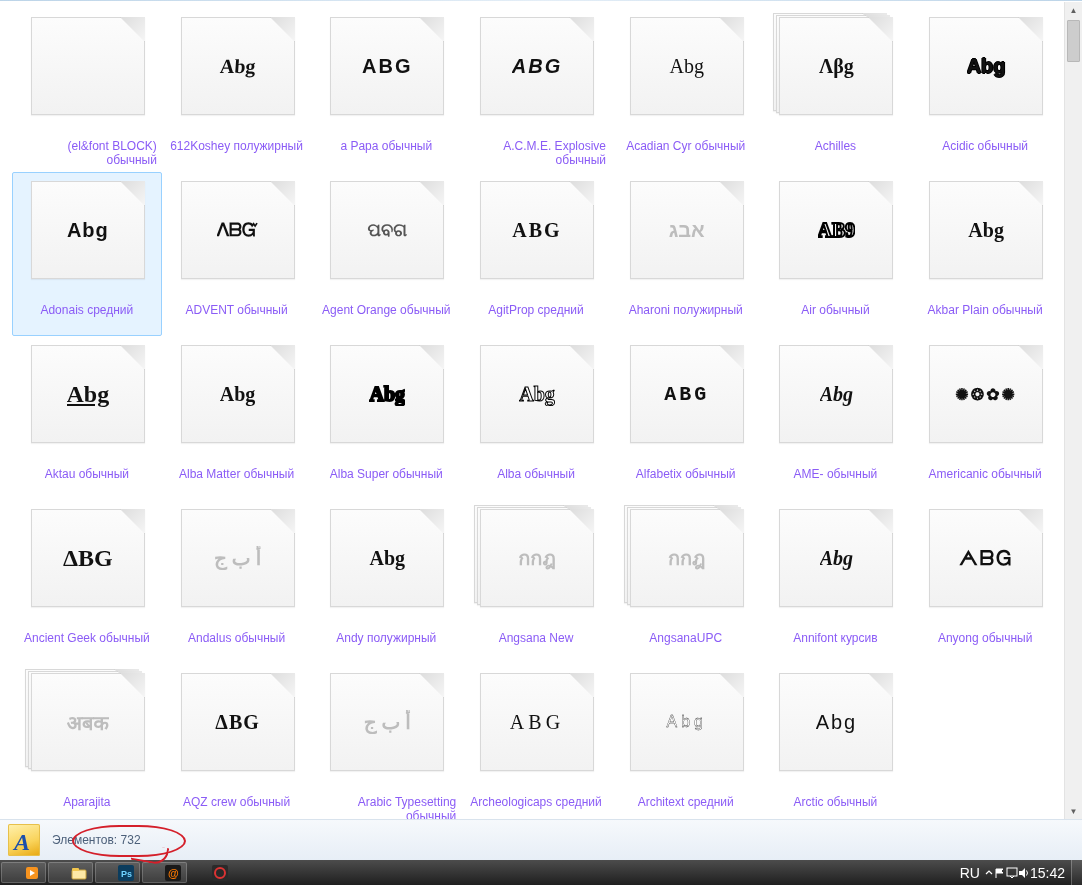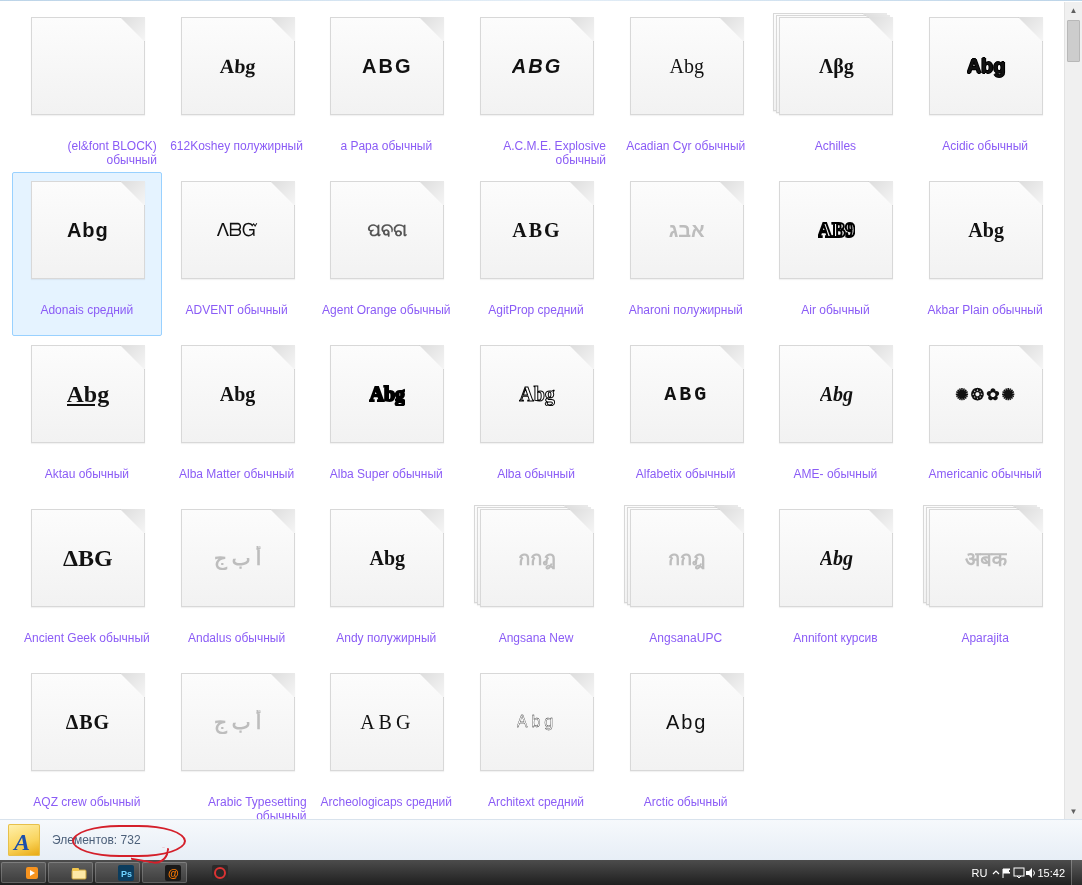--- a/index.html
+++ b/index.html
@@ -26,21 +26,21 @@
   .statusbar{position:absolute;left:0;right:0;bottom:25px;height:40px;background:linear-gradient(#f6f9fc,#e7eef6);border-top:1px solid #d9e3ed;display:flex;align-items:center;padding-left:8px;}
   .status-icon{width:32px;height:32px;background:linear-gradient(160deg,#fff2b0,#f9d35a 60%,#e7a60e);border-radius:2px;position:relative;box-shadow:inset 0 0 0 1px #e7c04a;}
   .status-icon::before{content:"A";position:absolute;left:6px;bottom:0;font-family:"Times New Roman",serif;font-style:italic;font-weight:bold;font-size:24px;color:#1b4fab;}
   .status-text{margin-left:12px;color:#4c607a;}
   .annot{position:absolute;left:72px;bottom:28px;width:110px;height:28px;border:2px solid #d41f2a;border-radius:50%/60%;pointer-events:none;z-index:50;}
   .annot-tail{position:absolute;left:132px;bottom:22px;width:34px;height:16px;border-bottom:2px solid #d41f2a;border-right:2px solid #d41f2a;border-radius:0 0 14px 0;transform:rotate(10deg);pointer-events:none;z-index:50;}
   .taskbar{position:absolute;left:0;right:0;bottom:0;height:25px;background:linear-gradient(#4c4c4c,#1f1f1f);display:flex;align-items:center;color:#fff;}
   .tb-btn{width:28px;height:21px;margin:0 1px;display:flex;align-items:center;justify-content:center;border-radius:2px;position:relative;padding-left:17px;}
   .tb-btn.active{background:rgba(255,255,255,.12);box-shadow:inset 0 0 0 1px rgba(255,255,255,.2);}
   .tb-spacer{flex:1;}
-  .tray{display:flex;align-items:center;padding:0 6px;font-size:11px;color:#fff;}
+  .tray{display:flex;align-items:center;padding:0 6px;font-size:14px;color:#fff;}
   .tray .lang{background:rgba(255,255,255,.0);padding:0 4px;}
   .tray svg{display:block;}
   .show-desktop{width:10px;height:25px;border-left:1px solid rgba(255,255,255,.25);background:linear-gradient(#5a5a5a,#2a2a2a);}
   .c-orange{color:#c7531a;}
 </style>
 </head>
 <body>
 <div class="window">
 
 <div class="top-line"></div>
@@ -155,21 +155,21 @@
           </div>
           <div class="label">Adonais средний</div>
         </div>
         <div class="item">
           <div class="thumb">
             <div class="page front">
               <div class="corner">
                 <div class="cut"></div>
                 <div class="flap"></div>
               </div>
-              <div class="preview " style="font-family:Arial;font-weight:400;font-size:18px;">ᐱᗷᏳ</div>
+              <div class="preview " style="font-family:Arial;font-weight:700;font-size:18px;">ᐱᗷᏳ</div>
             </div>
           </div>
           <div class="label">ADVENT обычный</div>
         </div>
         <div class="item">
           <div class="thumb">
             <div class="page front">
               <div class="corner">
                 <div class="cut"></div>
                 <div class="flap"></div>
@@ -399,20 +399,32 @@
           <div class="thumb">
             <div class="page front">
               <div class="corner">
                 <div class="cut"></div>
                 <div class="flap"></div>
               </div>
               <div class="preview " style="font-style:italic;font-family:'Segoe Script','Comic Sans MS',cursive;">Abg</div>
             </div>
           </div>
           <div class="label">Annifont курсив</div>
+        </div>
+        <div class="item">
+          <div class="thumb">
+            <div class="page front">
+              <div class="corner">
+                <div class="cut"></div>
+                <div class="flap"></div>
+              </div>
+              <div class="preview " style="font-family:Arial;font-weight:900;letter-spacing:2px;">ᗅᗷᏀ</div>
+            </div>
+          </div>
+          <div class="label">Anyong обычный</div>
         </div>
         <div class="item stack">
           <div class="thumb">
             <div class="page back2">
               <div class="corner">
                 <div class="cut"></div>
                 <div class="flap"></div>
               </div>
             </div>
             <div class="page back1">

